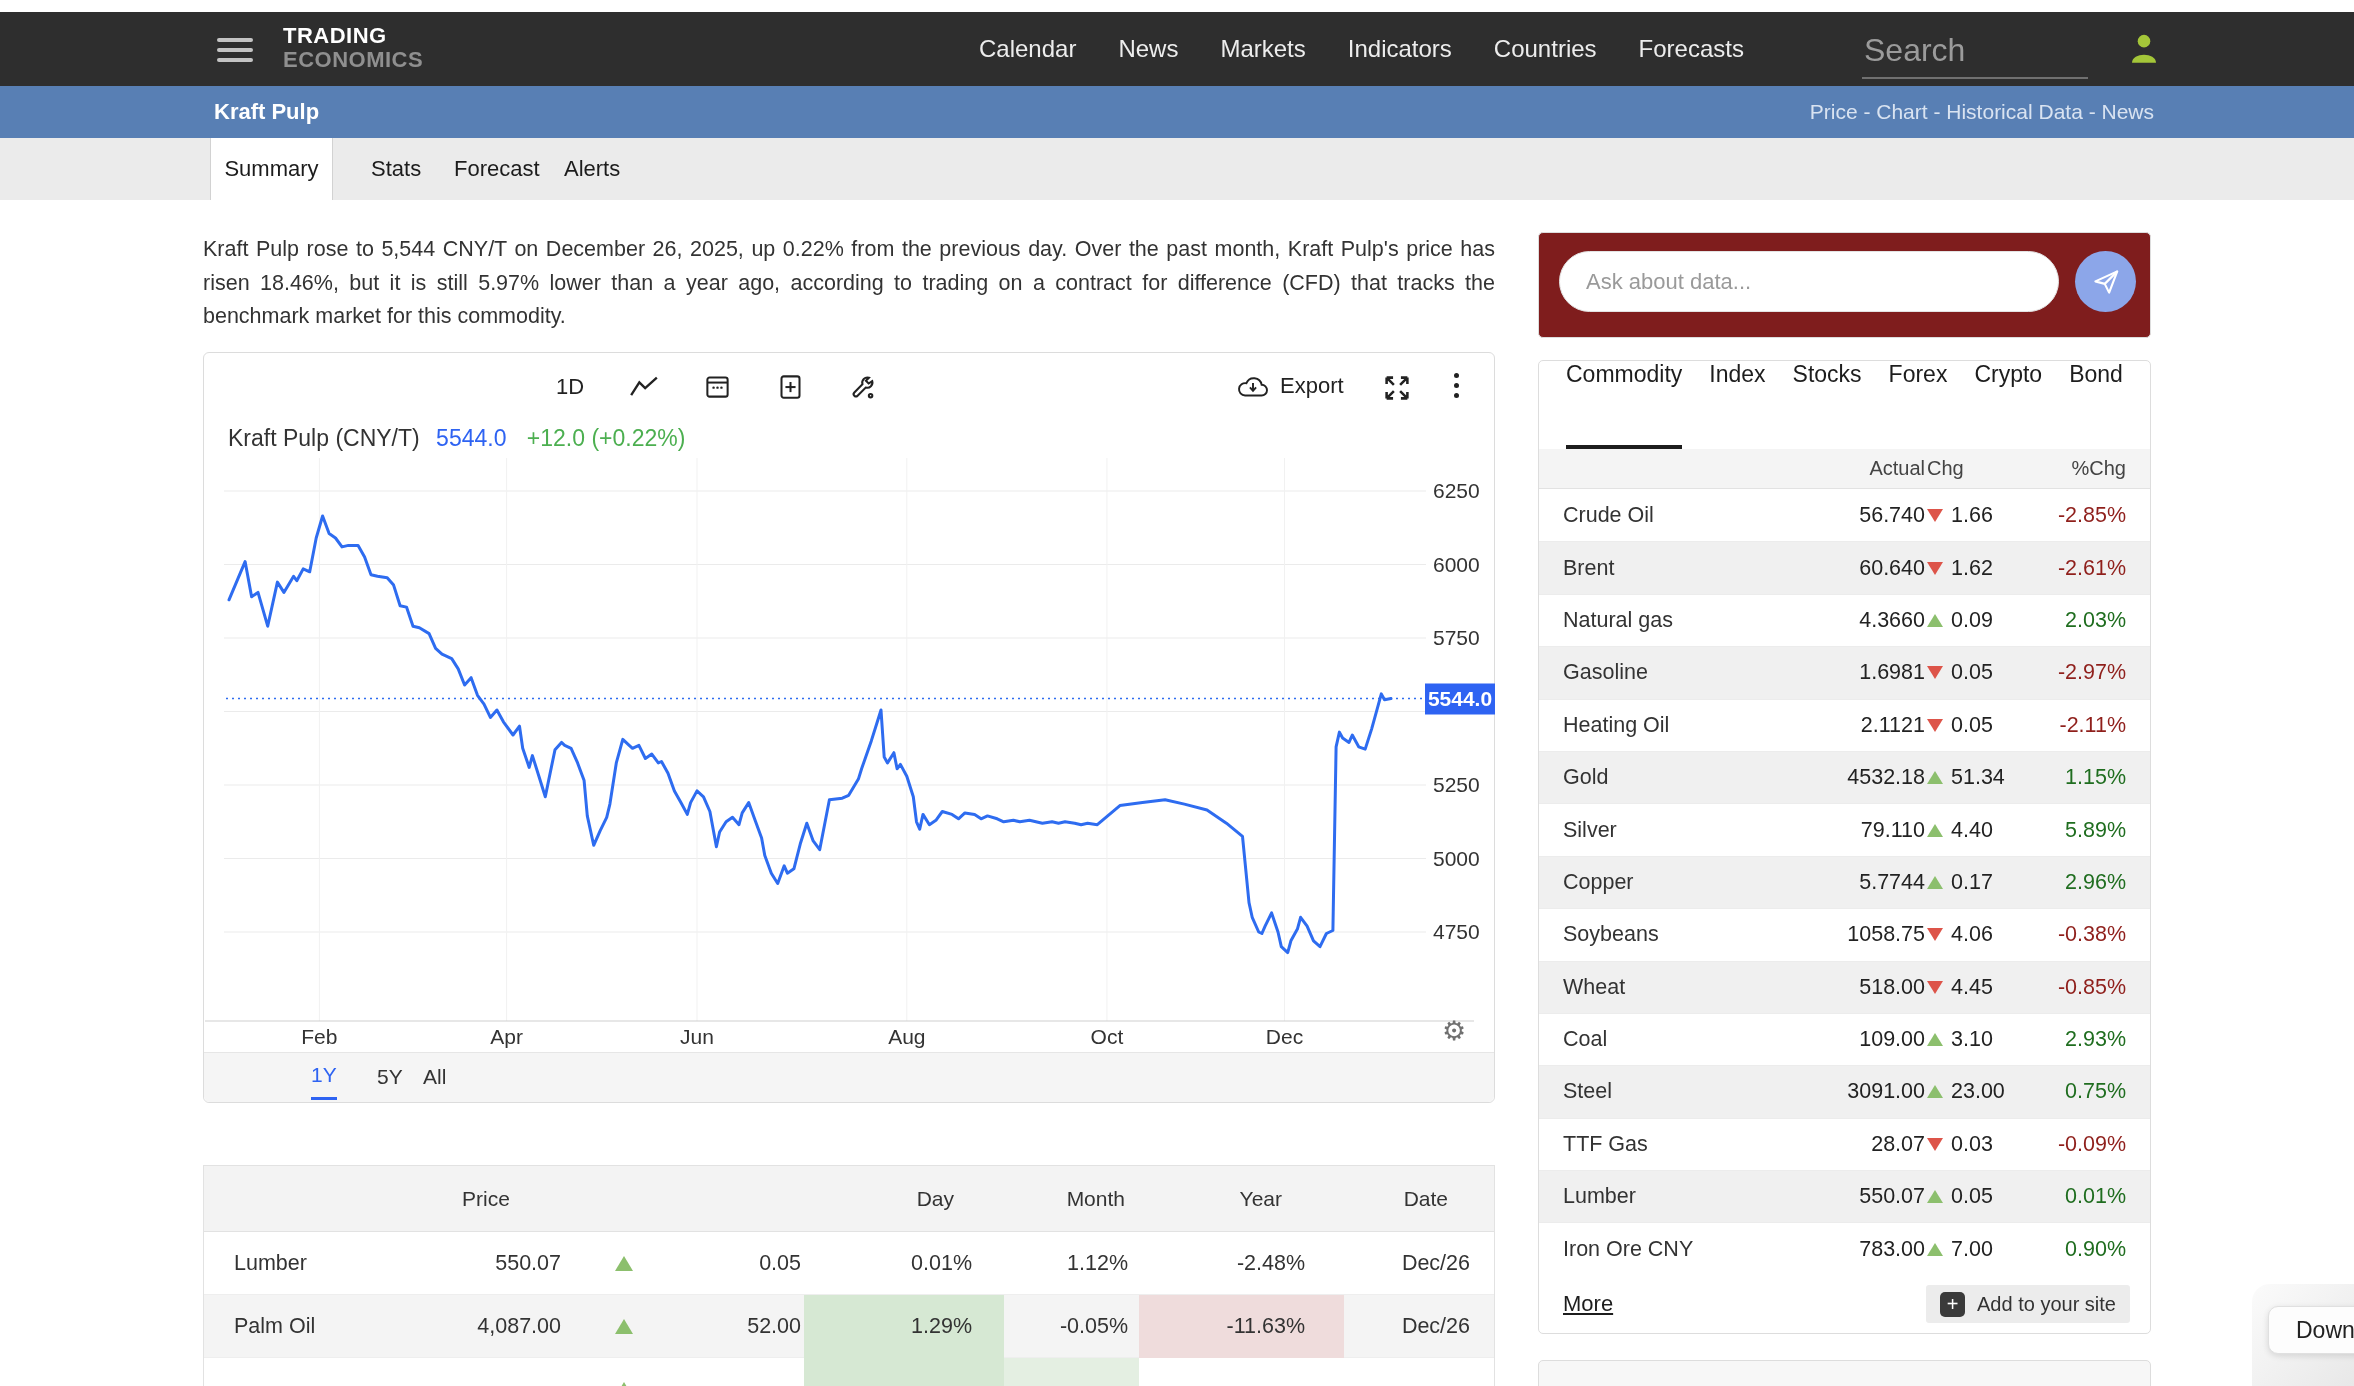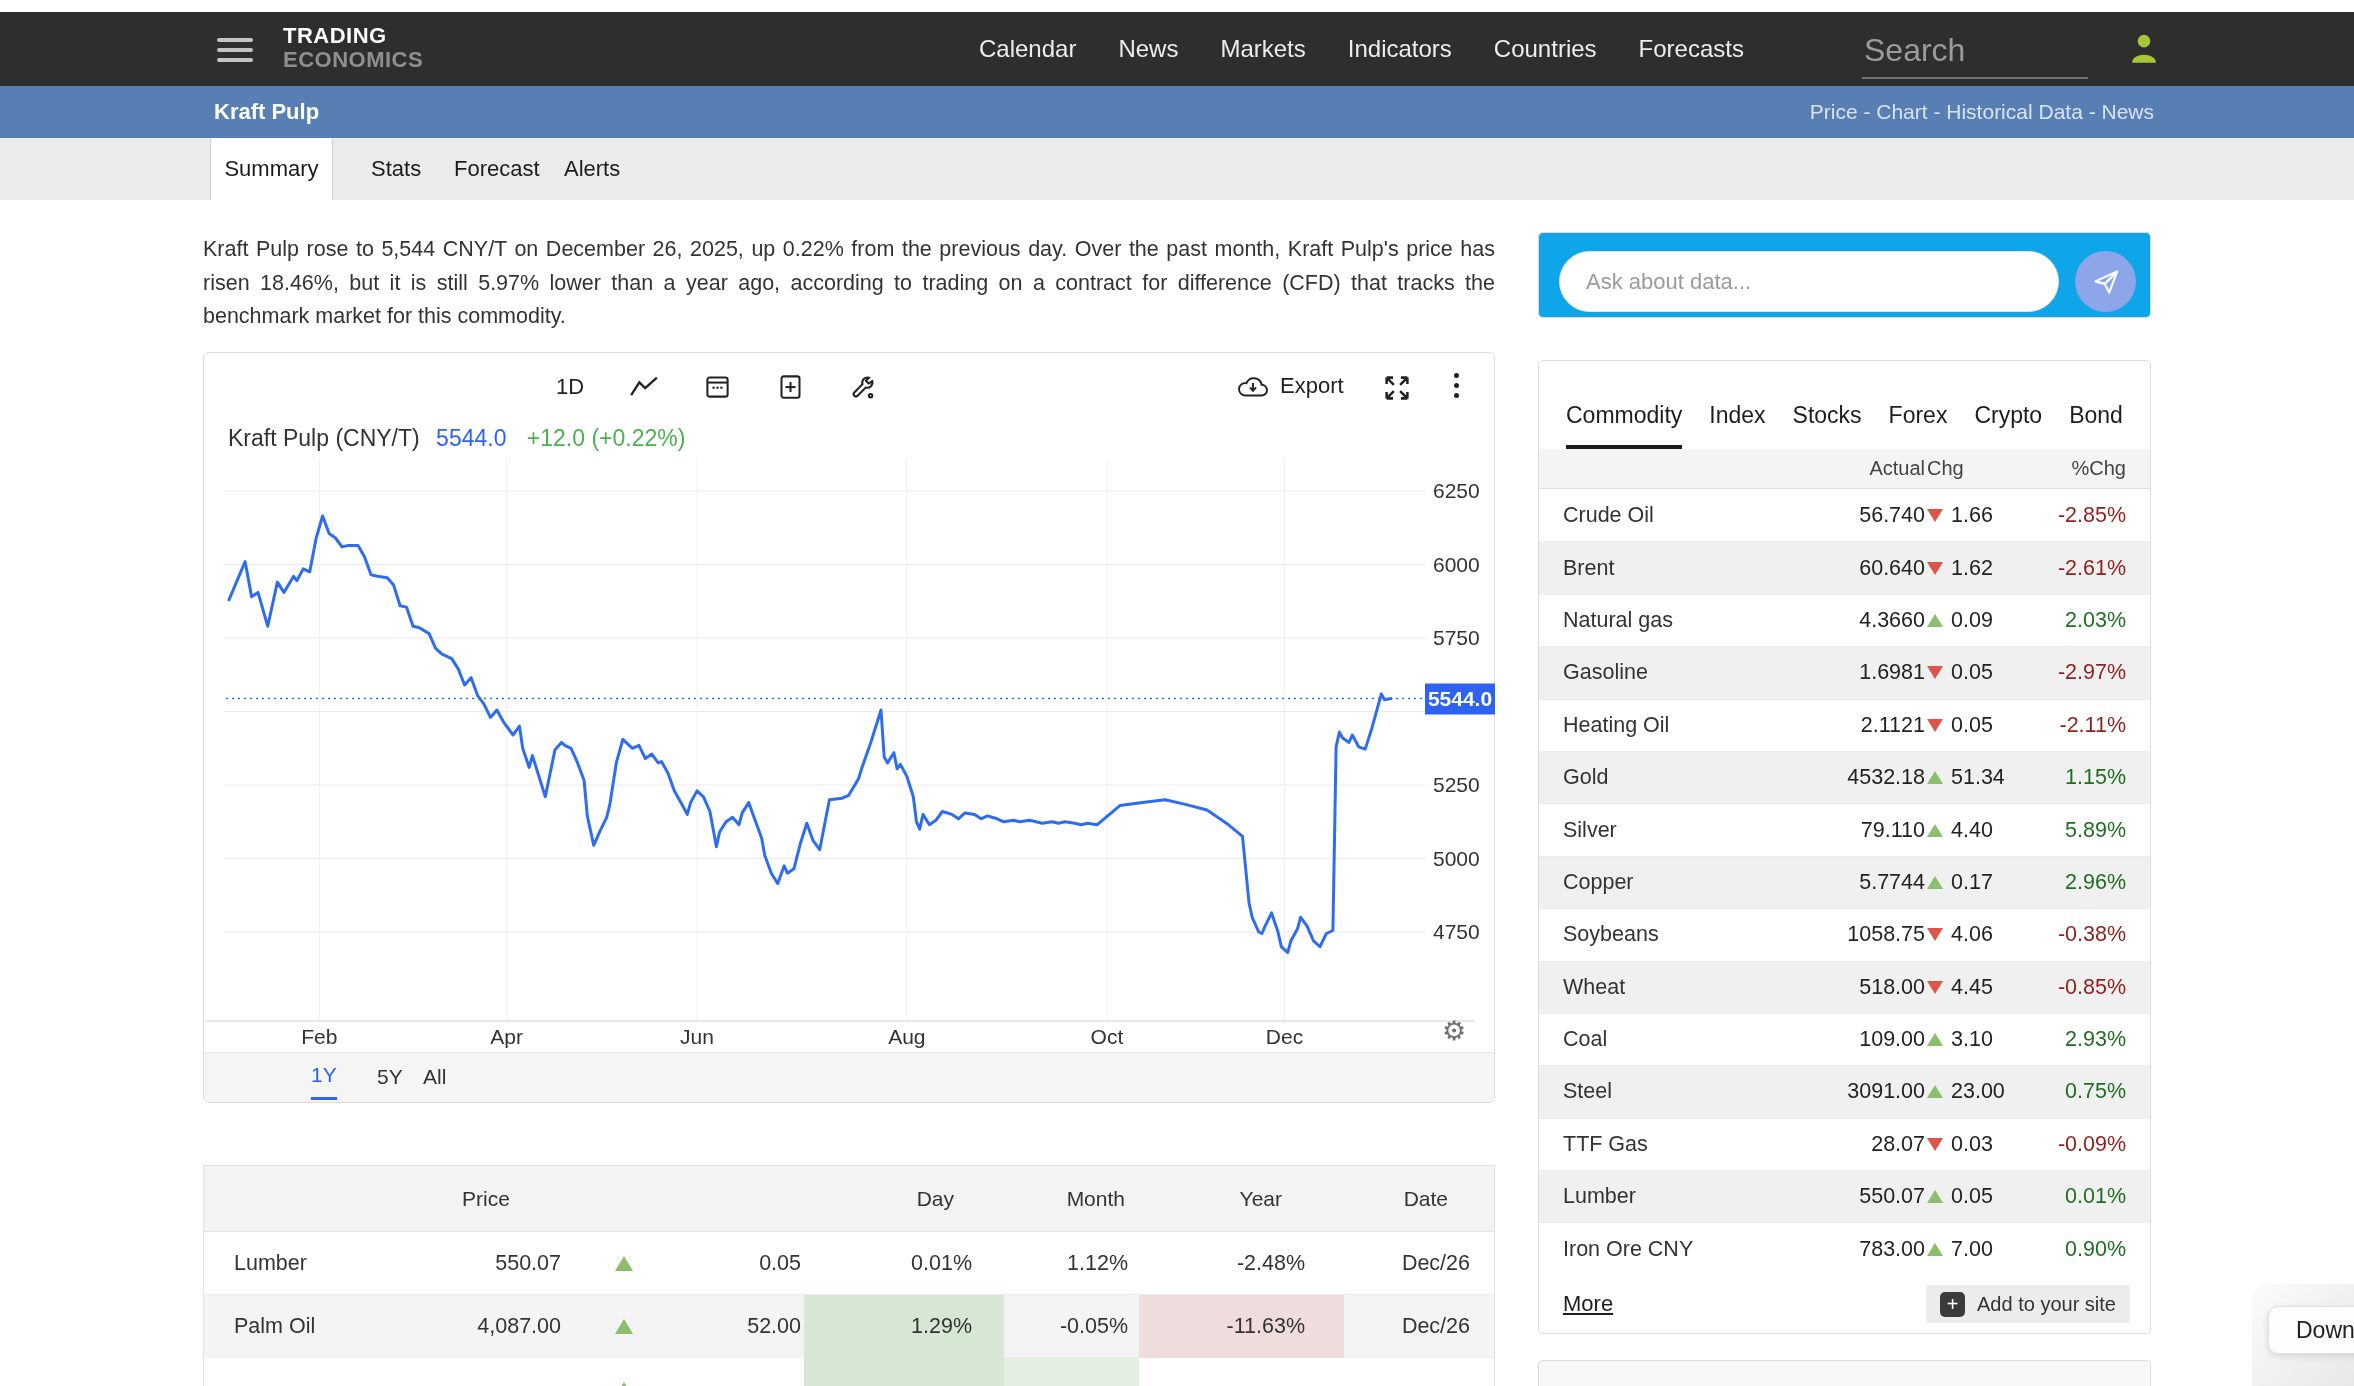--- a/index.html
+++ b/index.html
@@ -52,29 +52,29 @@
   .plot-svg { position:absolute; left:0; top:0; }
   .ylab { position:absolute; left:1229px; width:62px; font-size:21px; color:#333; transform:translateY(-50%); }
   .price-tag { position:absolute; left:1221px; width:70px; height:31px; background:var(--accent-blue,#2e63f2); color:#fff; font-size:21px; font-weight:bold; display:flex; align-items:center; justify-content:center; transform:translateY(-50%); }
   .xlab { position:absolute; top:672px; font-size:21px; color:#333; transform:translateX(-50%); }
   .gear { position:absolute; left:1238px; top:662px; font-size:27px; color:#707070; cursor:pointer; }
   .range-strip { position:absolute; left:0; bottom:0; width:100%; height:50px; background:#f5f5f5; border-top:1px solid #e6e6e6; border-radius:0 0 6px 6px; }
   .range-strip .rng { position:absolute; top:0; height:47px; display:flex; align-items:center; font-size:21px; color:#333; cursor:pointer; }
   .range-strip .rng.active { color:var(--accent-blue,#2e63f2); border-bottom:3px solid var(--accent-blue,#2e63f2); }
 
   
-  .ai-box { position:absolute; left:1538px; top:232px; width:613px; height:86px; background:#0ea5e9; border:1px solid #ddd; border-radius:5px; }
+  .ai-box { position:absolute; left:1538px; top:232px; width:613px; height:106px; background:#7f1d1d; border:1px solid #ddd; border-radius:5px; }
   .ai-pill { position:absolute; left:20px; top:18px; width:500px; height:61px; background:#fff; border:1px solid #e3e3e3; border-radius:31px; }
   .ai-pill input { width:100%; height:100%; border:none; outline:none; background:transparent; border-radius:31px; padding:0 26px; font-size:22px; color:#555; font-family:inherit; }
   .ai-pill input::placeholder { color:#9a9a9a; }
   .ai-send { position:absolute; left:536px; top:18px; width:61px; height:61px; border-radius:50%; background:#8ca6e9; display:flex; align-items:center; justify-content:center; cursor:pointer; }
 
   
   .market-panel { position:absolute; left:1538px; top:360px; width:613px; height:974px; background:#fff; border:1px solid #ddd; border-radius:5px; overflow:hidden; }
-  .m-tabs { position:absolute; left:0; top:0; width:100%; height:88px; display:flex; align-items:flex-end; padding:0 0 0 27px; gap:27px; }
+  .m-tabs { position:absolute; left:0; top:0; width:100%; height:88px; display:flex; padding:0 0 0 27px; gap:27px; }
   .m-tabs .mtab { font-size:23px; color:#1d1d1d; padding-bottom:16px; cursor:pointer; border-bottom:4px solid transparent; }
   .m-tabs .mtab.active { border-bottom-color:#1d1d1d; }
   .m-grid { display:grid; grid-template-columns:248px 138px 118px auto; align-items:center; }
   .m-head { position:absolute; left:0; top:88px; width:100%; height:40px; background:#f4f4f4; border-bottom:1px solid #e2e2e2; font-size:20px; color:#444; }
   .m-head .h-actual { text-align:right; }
   .m-head .h-chg { text-align:left; padding-left:2px; }
   .m-head .h-pct { text-align:right; padding-right:24px; }
   .m-rows { position:absolute; left:0; top:128px; width:100%; }
   .m-row { height:52.4px; font-size:21.5px; border-top:1px solid #ececec; cursor:pointer; }
   .m-row:first-child { border-top:none; }

